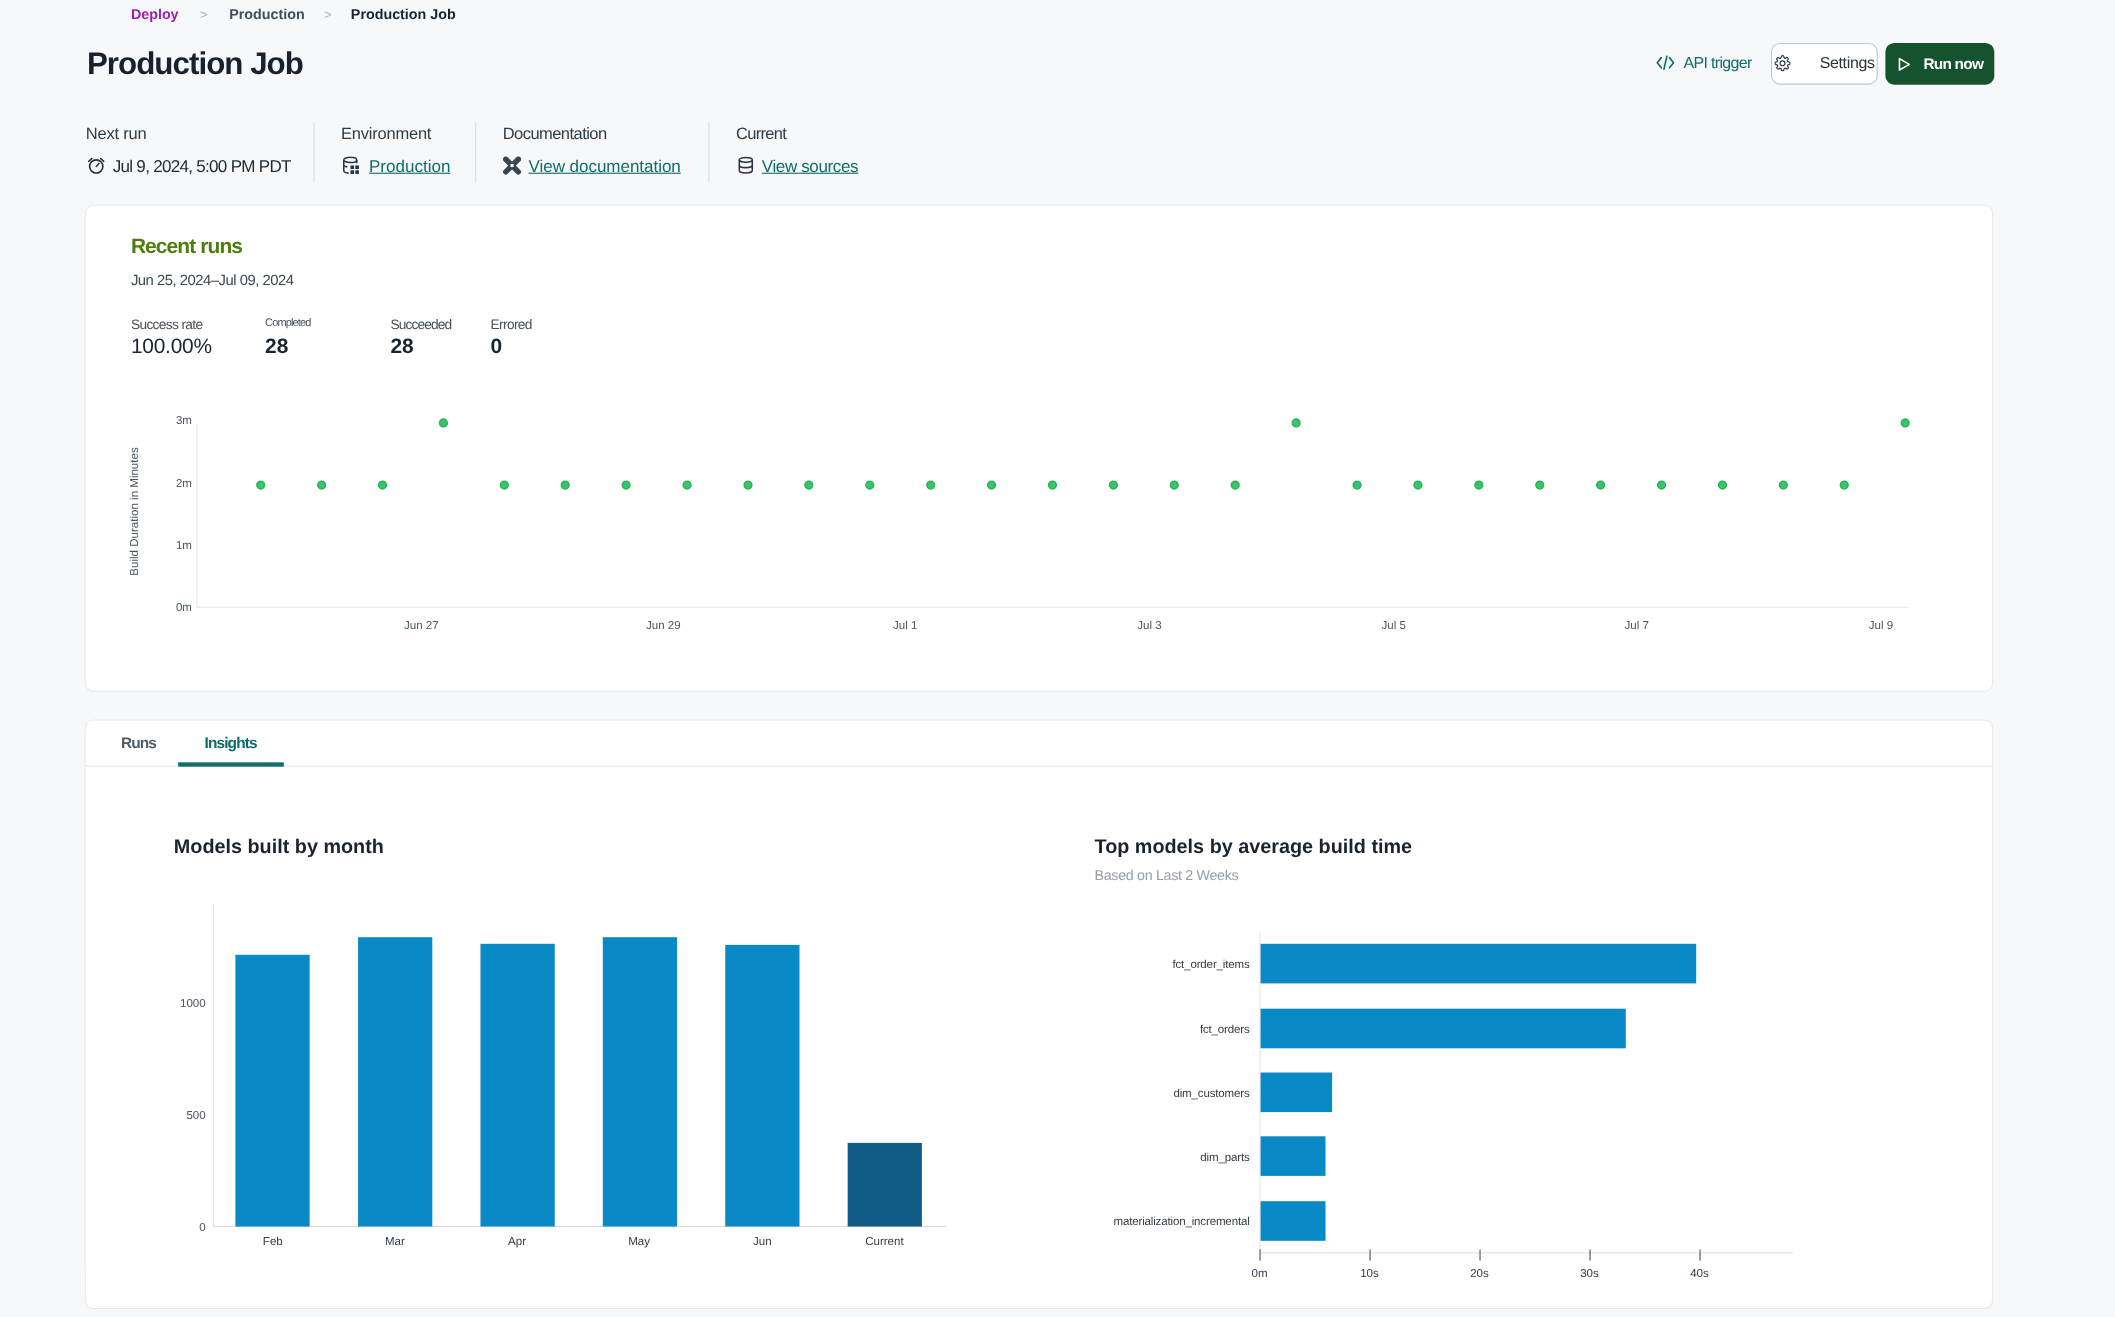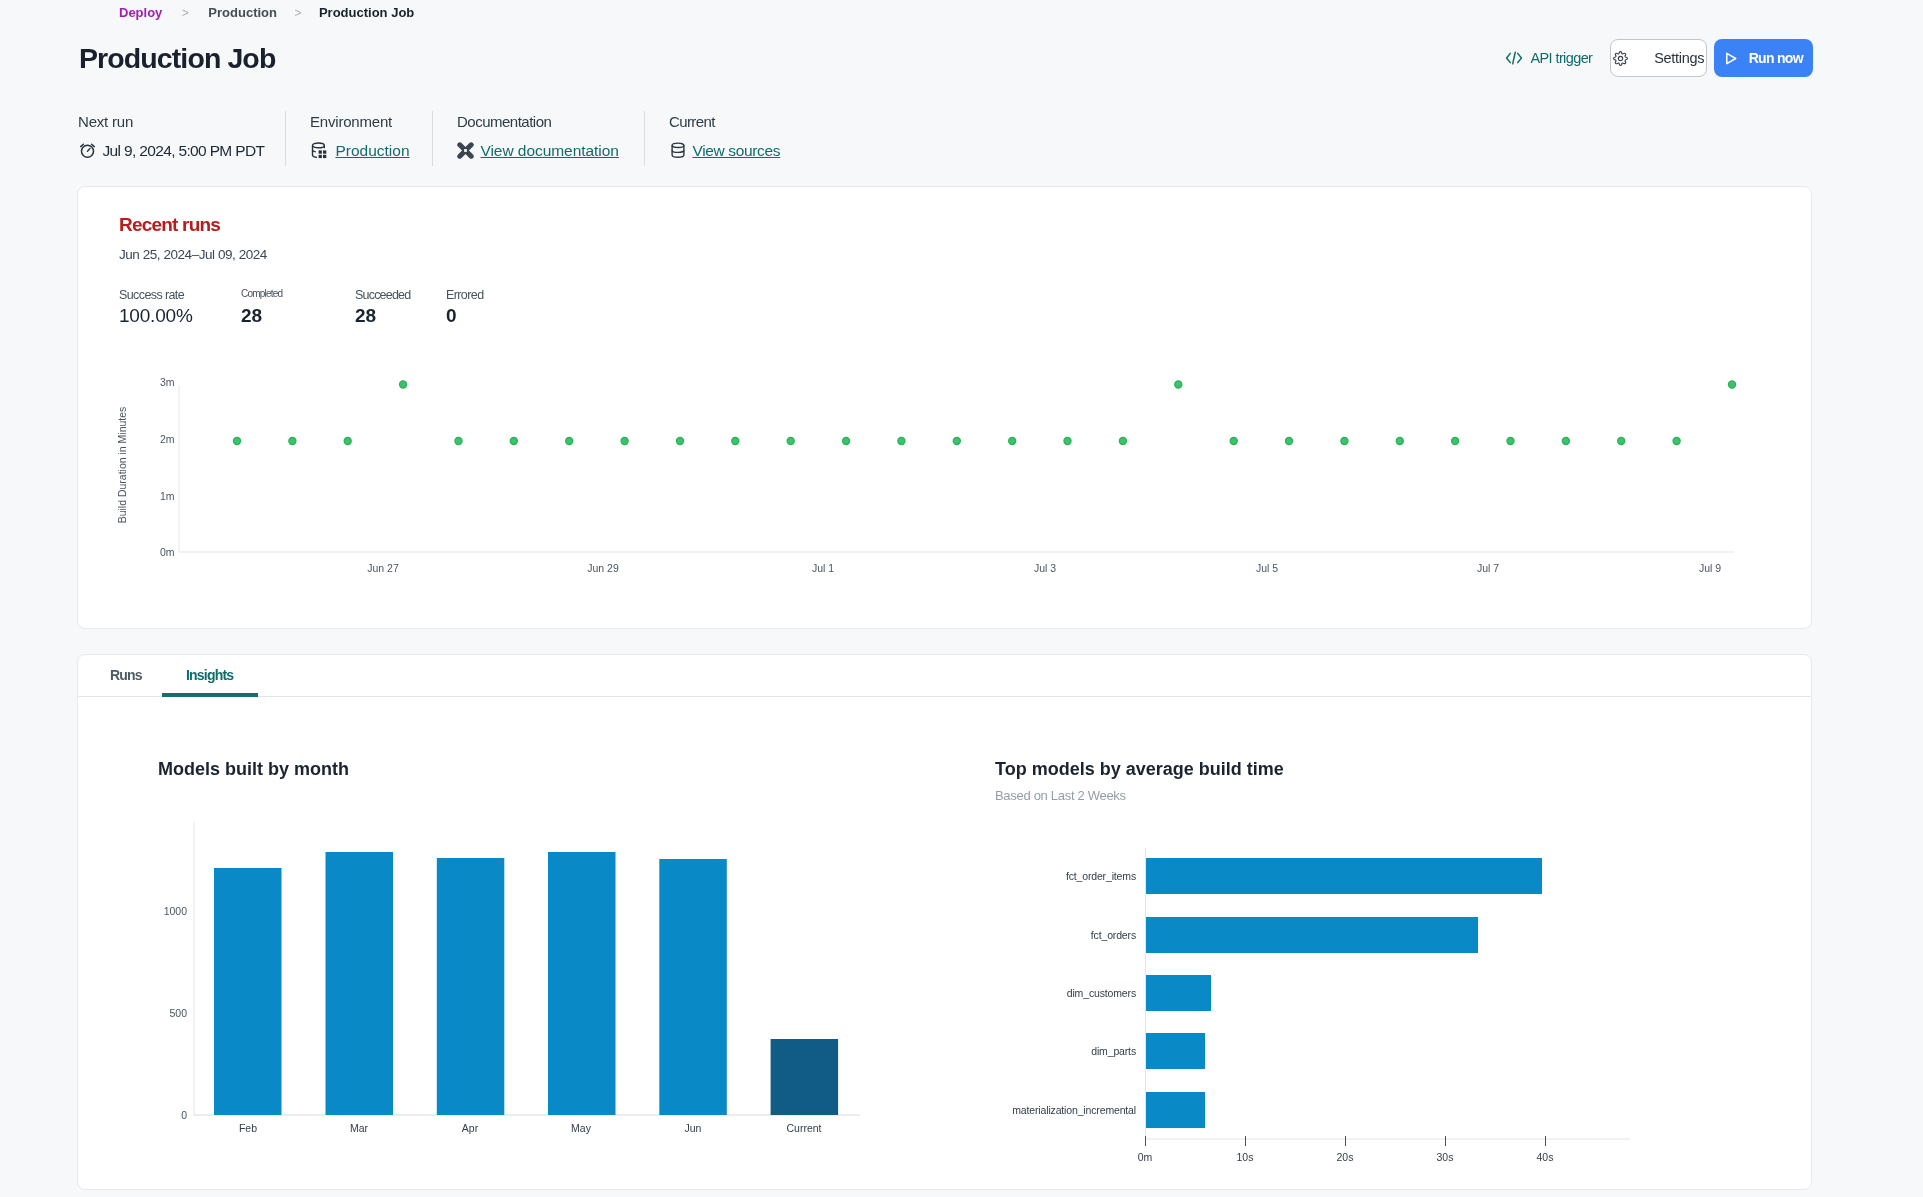--- a/index.html
+++ b/index.html
@@ -75,29 +75,29 @@
   <span class="teal" style="font-size:14.5px; letter-spacing:-0.6px; margin-left:3px;">API trigger</span>
 </div>
 
 <div class="abs" style="left:1610px; top:39px; width:97px; height:38px; background:#fff; border:1px solid #bfc7cd; border-radius:8px; text-align:center; line-height:36px;">
   <svg width="15" height="15" viewBox="0 0 24 24" style="vertical-align:-3px;">
     <path d="M12 15.5 A3.5 3.5 0 1 0 12 8.5 A3.5 3.5 0 0 0 12 15.5 Z M19.4 15 A1.65 1.65 0 0 0 19.73 16.82 L19.79 16.88 A2 2 0 1 1 16.96 19.71 L16.9 19.65 A1.65 1.65 0 0 0 15.08 19.32 A1.65 1.65 0 0 0 14.08 20.83 L14.08 21 A2 2 0 1 1 10.08 21 L10.08 20.91 A1.65 1.65 0 0 0 9 19.4 A1.65 1.65 0 0 0 7.18 19.73 L7.12 19.79 A2 2 0 1 1 4.29 16.96 L4.35 16.9 A1.65 1.65 0 0 0 4.68 15.08 A1.65 1.65 0 0 0 3.17 14.08 L3 14.08 A2 2 0 1 1 3 10.08 L3.09 10.08 A1.65 1.65 0 0 0 4.6 9 A1.65 1.65 0 0 0 4.27 7.18 L4.21 7.12 A2 2 0 1 1 7.04 4.29 L7.1 4.35 A1.65 1.65 0 0 0 8.92 4.68 L9 4.65 A1.65 1.65 0 0 0 10 3.17 L10 3 A2 2 0 1 1 14 3 L14 3.09 A1.65 1.65 0 0 0 15 4.6 A1.65 1.65 0 0 0 16.82 4.27 L16.88 4.21 A2 2 0 1 1 19.71 7.04 L19.65 7.1 A1.65 1.65 0 0 0 19.32 8.92 L19.35 9 A1.65 1.65 0 0 0 20.83 10 L21 10 A2 2 0 1 1 21 14 L20.91 14 A1.65 1.65 0 0 0 19.4 15 Z" fill="none" stroke="#323d47" stroke-width="1.8"></path>
   </svg>
   <span style="font-size:14.5px; color:#27333d; letter-spacing:-0.3px; margin-left:22px;">Settings</span>
 </div>
 
-<div class="abs" style="left:1714px; top:39px; width:99px; height:38px; background:#3b82f6; border-radius:8px; text-align:center; line-height:38px;">
+<div class="abs" style="left:1714px; top:39px; width:99px; height:38px; background:#14532d; border-radius:8px; text-align:center; line-height:38px;">
   <svg width="14" height="15" viewBox="0 0 14 15" style="vertical-align:-2.5px;">
     <path d="M2.8 2.3 L11.7 7.5 L2.8 12.7 Z" fill="none" stroke="#fff" stroke-width="1.5" stroke-linejoin="round"></path>
   </svg>
   <span style="font-size:14px; color:#fff; font-weight:bold; letter-spacing:-0.7px; margin-left:6px;">Run now</span>
 </div>
 
 <div class="card" style="left:77px; top:186px; width:1735px; height:443px;"></div>
-<div class="abs" style="left:119px; top:214px; font-size:19px; font-weight:bold; color:#b91c1c; letter-spacing:-0.8px;">Recent runs</div>
+<div class="abs" style="left:119px; top:214px; font-size:19px; font-weight:bold; color:#4d7c0f; letter-spacing:-0.8px;">Recent runs</div>
 <div class="abs" style="left:119px; top:247px; font-size:13.5px; color:#3c4852; letter-spacing:-0.45px;">Jun 25, 2024–Jul 09, 2024</div>
 
 <div class="abs" style="left:119px; top:288px; font-size:12.5px; color:#47525c; letter-spacing:-0.6px;">Success rate</div>
 <div class="abs" style="left:119px; top:305px; font-size:19px; font-weight:normal; color:#1a2430; letter-spacing:-0.2px;">100.00%</div>
 <div class="abs" style="left:241px; top:288px; font-size:10px; color:#47525c; letter-spacing:-0.8px;">Completed</div>
 <div class="abs" style="left:241px; top:305px; font-size:19px; font-weight:bold; color:#1a2430;">28</div>
 <div class="abs" style="left:355px; top:288px; font-size:12.5px; color:#47525c; letter-spacing:-0.8px;">Succeeded</div>
 <div class="abs" style="left:355px; top:305px; font-size:19px; font-weight:bold; color:#1a2430;">28</div>
 <div class="abs" style="left:446px; top:288px; font-size:12.5px; color:#47525c; letter-spacing:-0.6px;">Errored</div>
 <div class="abs" style="left:446px; top:305px; font-size:19px; font-weight:bold; color:#1a2430;">0</div>

